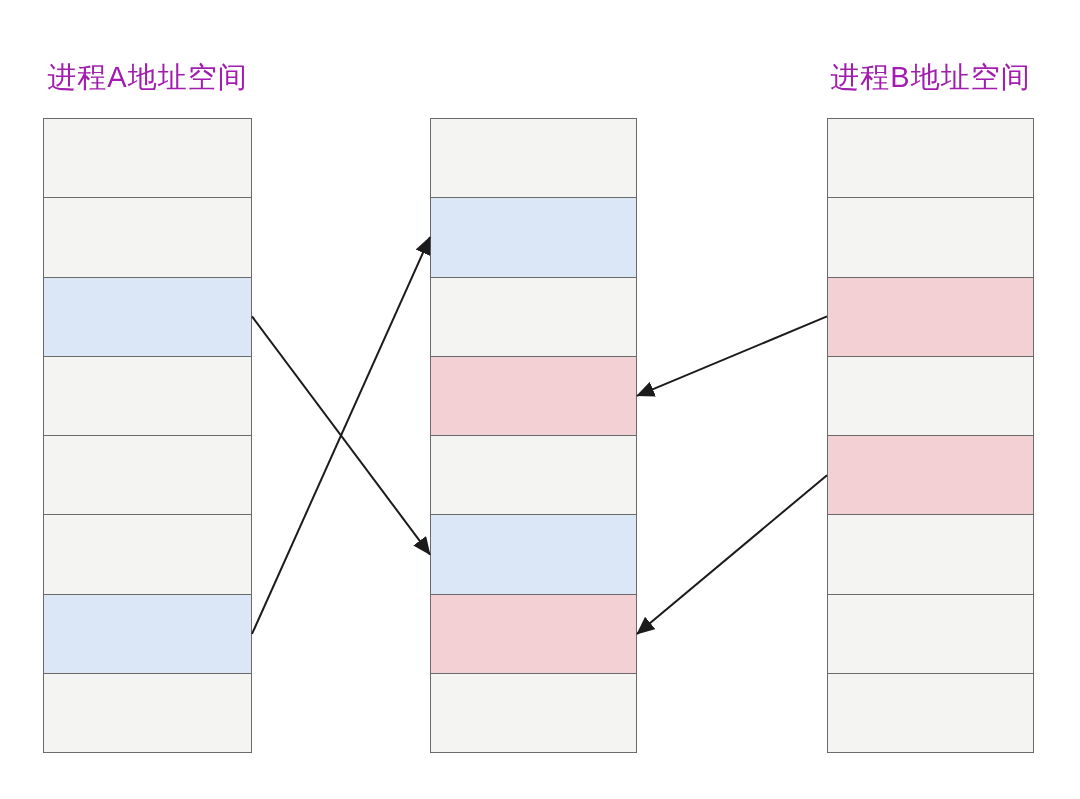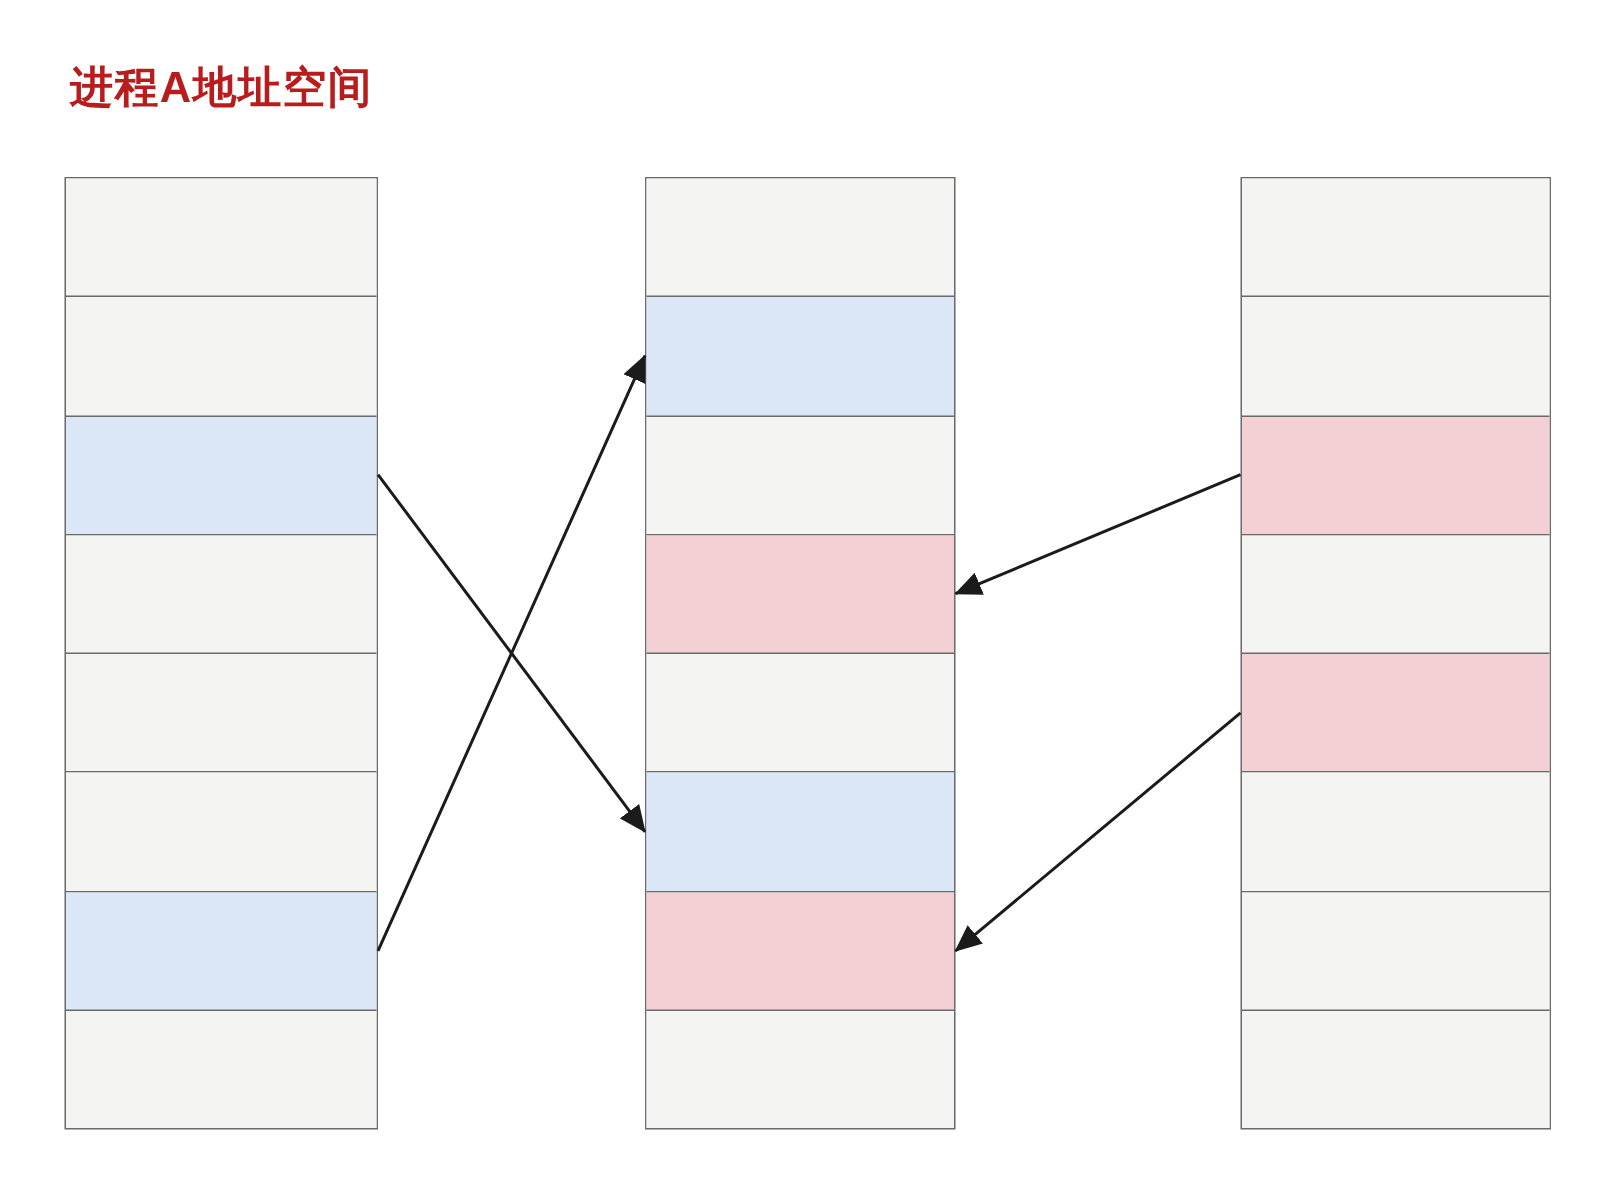--- a/index.html
+++ b/index.html
@@ -6,28 +6,28 @@
   .canvas {
     position: relative;
     width: 1080px;
     height: 799px;
     background: #ffffff;
     overflow: hidden;
     font-family: "Liberation Sans", "DejaVu Sans", sans-serif;
   }
   .col-title {
     position: absolute;
-    top: 38px;
+    top: 56px;
     height: 42px;
     line-height: 42px;
     text-align: center;
     font-size: 29px;
-    font-weight: 700;
+    font-weight: 400;
     letter-spacing: 1px;
-    color: #b91c1c;
+    color: #a21caf;
     white-space: nowrap;
   }
   .mem-column {
     position: absolute;
     top: 118px;
     height: 635px;
     box-sizing: border-box;
     border: 1.5px solid #6a6a6a;
     display: flex;
     flex-direction: column;
@@ -53,20 +53,21 @@
   }
 </style>
 </head>
 <body>
 
 <div class="canvas">
 
   <div class="col-title" id="title-process-a">进程A地址空间</div>
 
 
+  <div class="col-title" id="title-process-b">进程B地址空间</div>
 
   <div class="mem-column" id="col-process-a">
       <div class="mem-block" style="background: rgb(244, 244, 242);"></div>
       <div class="mem-block" style="background: rgb(244, 244, 242);"></div>
       <div class="mem-block" style="background: rgb(219, 230, 247);"></div>
       <div class="mem-block" style="background: rgb(244, 244, 242);"></div>
       <div class="mem-block" style="background: rgb(244, 244, 242);"></div>
       <div class="mem-block" style="background: rgb(244, 244, 242);"></div>
       <div class="mem-block" style="background: rgb(219, 230, 247);"></div>
       <div class="mem-block" style="background: rgb(244, 244, 242);"></div>

